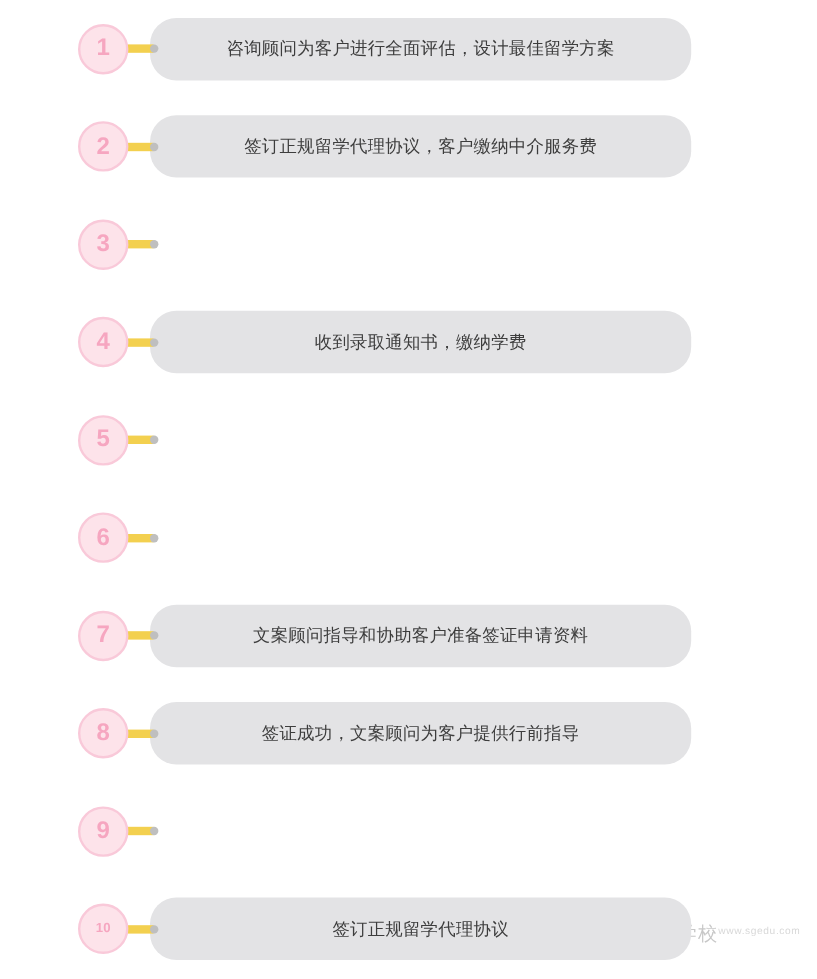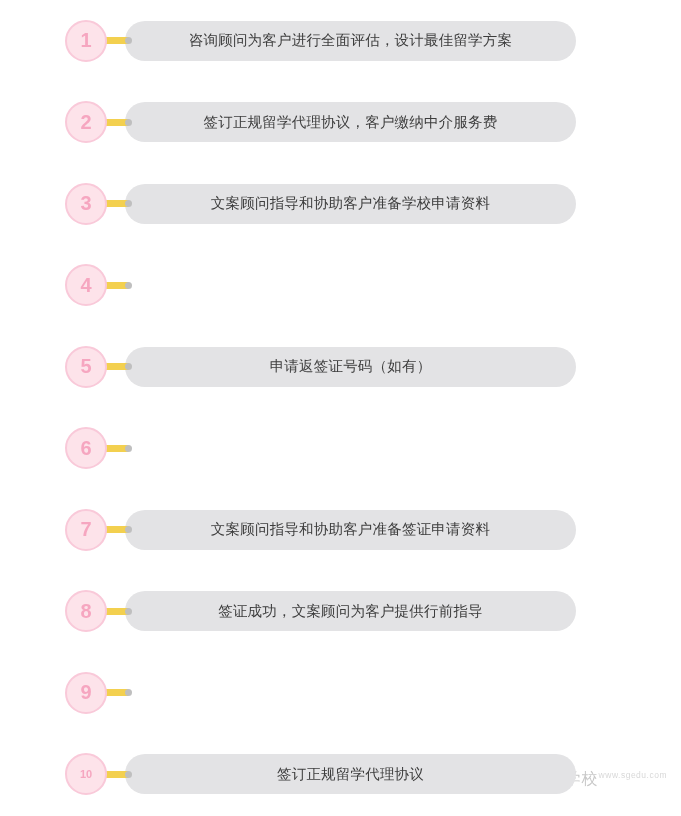--- a/index.html
+++ b/index.html
@@ -64,21 +64,21 @@
     height: 7px;
     border-radius: 50%;
     background: #bfbfbf;
     margin-left: -3px;
     flex: 0 0 auto;
   }
   .bar {
     position: relative;
     z-index: 1;
     margin-left: -7px;
-    height: 40px;
+    height: 52px;
     flex: 1 1 auto;
     margin-right: 105px;
     background: #e3e3e5;
     border-radius: 22px;
     display: flex;
     align-items: center;
     justify-content: center;
   }
   .bar-label {
     color: #3d3d3d;
@@ -146,38 +146,35 @@
     <div class="dot"></div>
     <div class="bar">
       <span class="bar-label">签订正规留学代理协议，客户缴纳中介服务费</span>
     </div>
   </div>
 
   <div class="step-row">
     <div class="badge">3</div>
     <div class="connector"></div>
     <div class="dot"></div>
-    <div class="bar">
-      <span class="bar-label">文案顾问指导和协助客户准备学校申请资料</span>
-    </div>
   </div>
 
   <div class="step-row">
     <div class="badge">4</div>
     <div class="connector"></div>
     <div class="dot"></div>
+    <div class="bar">
+      <span class="bar-label">收到录取通知书，缴纳学费</span>
+    </div>
   </div>
 
   <div class="step-row">
     <div class="badge">5</div>
     <div class="connector"></div>
     <div class="dot"></div>
-    <div class="bar">
-      <span class="bar-label">申请返签证号码（如有）</span>
-    </div>
   </div>
 
   <div class="step-row">
     <div class="badge">6</div>
     <div class="connector"></div>
     <div class="dot"></div>
   </div>
 
   <div class="step-row">
     <div class="badge">7</div>

